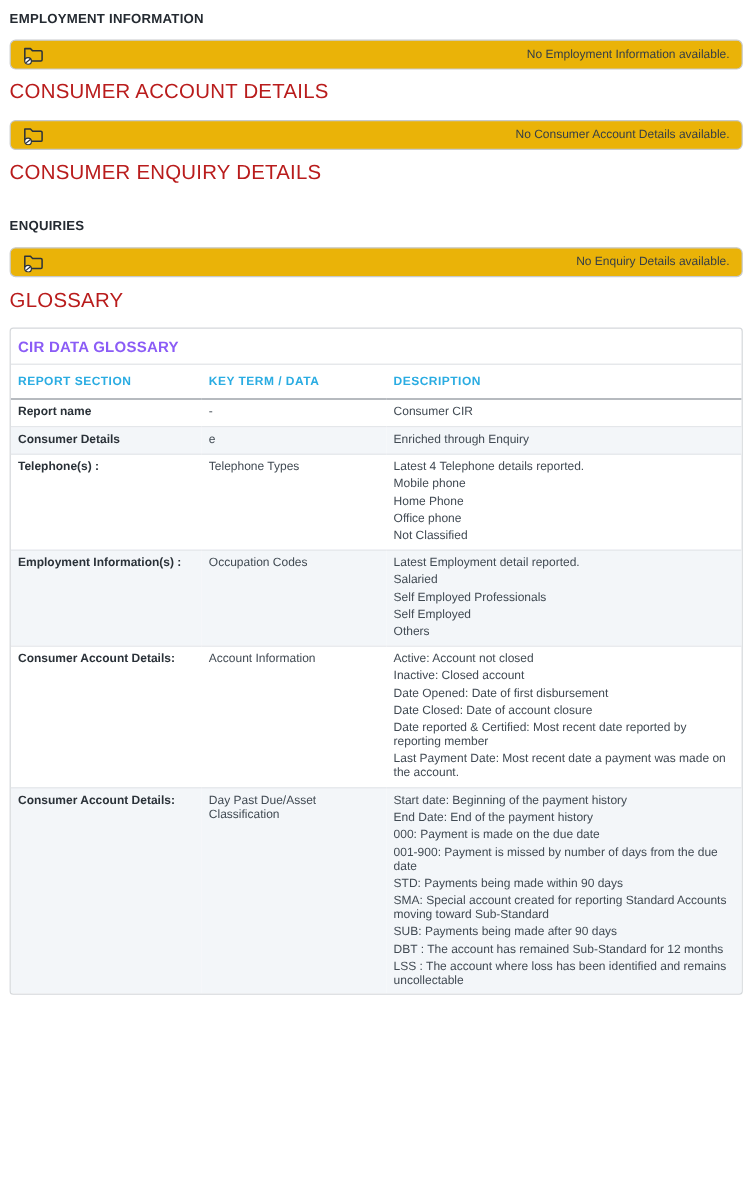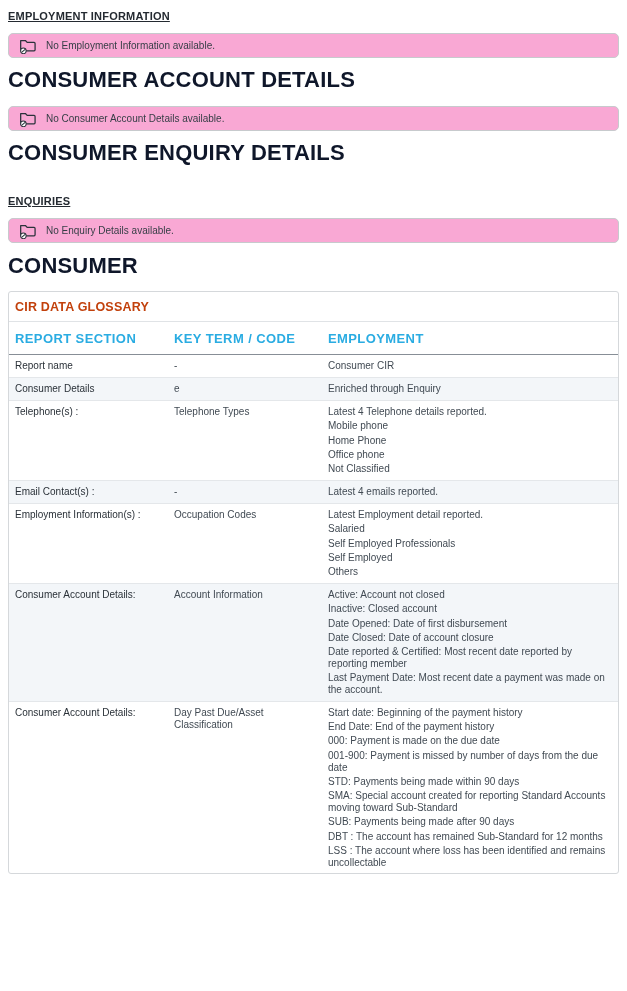--- a/index.html
+++ b/index.html
@@ -2,64 +2,65 @@
 <html><head>
 <meta charset="utf-8">
 <style>
   * { margin:0; padding:0; box-sizing:border-box; }
   html,body { background:#ffffff; width:627px; }
   body { font-family:"Liberation Sans", sans-serif; color:#414a53; }
   .page { width:627px; padding:6px 8px 10px 8px; }
 
   .h-small {
     font-size:11px; font-weight:700; color:#242a31;
-    letter-spacing:.2px; margin:4px 0 11px 0;text-decoration:underline;
+    letter-spacing:.2px; margin:4px 0 11px 0;
   }
   .h-large {
-    font-size:22px; font-weight:700; color:#0f172a;
+    font-size:17px; font-weight:400; color:#b91c1c;
     letter-spacing:.2px; margin:9px 0 12px 0;
   }
   .h-large.gap-top { margin-top:10px; }
 
   .empty-box {
     display:flex; align-items:center;
     height:25px; margin:0 0 9px 0;
-    background:#f9a8d4;
+    background:#eab308;
     border:1px solid #c7cacd; border-radius:5px;
     padding:0 10px;
+    justify-content:space-between;
   }
   .empty-box .icon { display:flex; align-items:center; margin-right:10px; }
   .empty-box .msg { font-size:10px; color:#363e46; }
 
   .panel {
     border:1px solid #d5d8db; border-radius:3px;
     margin-top:2px; overflow:hidden;
   }
   .panel-header {
-    font-size:12.5px; font-weight:700; color:#c2410c;
+    font-size:12.5px; font-weight:700; color:#8b5cf6;
     letter-spacing:.2px;
     padding:8px 6px 7px 6px;
     border-bottom:1px solid #e0e3e6;
   }
   table.glossary { width:100%; border-collapse:collapse; table-layout:fixed; }
   table.glossary col.c1 { width:159px; }
   table.glossary col.c2 { width:154px; }
   table.glossary th {
-    text-align:left; font-size:13px; font-weight:700;
+    text-align:left; font-size:10px; font-weight:700;
     color:#2aace2; letter-spacing:.4px;
     padding:9px 6px 8px 6px;
     border-bottom:1px solid #878e96;
   }
   table.glossary td {
     vertical-align:top; font-size:10px;
     padding:5px 6px; color:#414a53;
     border-bottom:1px solid #e4e7ea;
     line-height:1.2;
   }
-  table.glossary td.c1 { font-weight:400; color:#2a3138; }
+  table.glossary td.c1 { font-weight:700; color:#2a3138; }
   table.glossary tr:last-child td { border-bottom:none; }
   table.glossary tbody tr:nth-child(even) { background:#f3f6f9; }
   .desc-line { margin-bottom:2.5px; line-height:1.18; }
   .desc-line:last-child { margin-bottom:0; }
 </style>
 </head>
 <body>
 
 <div class="page">
 
@@ -97,35 +98,35 @@
     <span class="icon">
       <svg width="17" height="16" viewBox="0 0 20 19">
         <path d="M1.9 3 h5.6 l2.1 2.2 h8.2 c.7 0 1.2 .5 1.2 1.2 v7.6 c0 .7 -.5 1.2 -1.2 1.2 H3.1 c-.7 0 -1.2 -.5 -1.2 -1.2 z" fill="none" stroke="#2b323b" stroke-width="1.5" stroke-linejoin="round"></path>
         <circle cx="5.1" cy="15.3" r="3.3" fill="#ffffff" stroke="#2b323b" stroke-width="1.2"></circle>
         <line x1="3" y1="17" x2="7.2" y2="13.6" stroke="#2b323b" stroke-width="1.2"></line>
       </svg>
     </span>
     <span class="msg">No Enquiry Details available.</span>
   </div>
 
-  <div class="h-large gap-top">CONSUMER</div>
+  <div class="h-large gap-top">GLOSSARY</div>
 
   <section class="panel">
     <div class="panel-header">CIR DATA GLOSSARY</div>
     <table class="glossary">
       <colgroup>
           <col class="c1">
           <col class="c2">
           <col class="c3">
         </colgroup>
       <thead>
         <tr>
           <th>REPORT SECTION</th>
-          <th>KEY TERM / CODE</th>
-          <th>EMPLOYMENT</th>
+          <th>KEY TERM / DATA</th>
+          <th>DESCRIPTION</th>
         </tr>
       </thead>
       <tbody id="glossary-body">
           <tr>
             <td class="c1">Report name</td>
             <td>-</td>
             <td>
               <div class="desc-line">Consumer CIR</div>
             </td>
           </tr>
@@ -138,27 +139,20 @@
           </tr>
           <tr>
             <td class="c1">Telephone(s) :</td>
             <td>Telephone Types</td>
             <td>
               <div class="desc-line">Latest 4 Telephone details reported.</div>
               <div class="desc-line">Mobile phone</div>
               <div class="desc-line">Home Phone</div>
               <div class="desc-line">Office phone</div>
               <div class="desc-line">Not Classified</div>
-            </td>
-          </tr>
-          <tr>
-            <td class="c1">Email Contact(s) :</td>
-            <td>-</td>
-            <td>
-              <div class="desc-line">Latest 4 emails reported.</div>
             </td>
           </tr>
           <tr>
             <td class="c1">Employment Information(s) :</td>
             <td>Occupation Codes</td>
             <td>
               <div class="desc-line">Latest Employment detail reported.</div>
               <div class="desc-line">Salaried</div>
               <div class="desc-line">Self Employed Professionals</div>
               <div class="desc-line">Self Employed</div>

